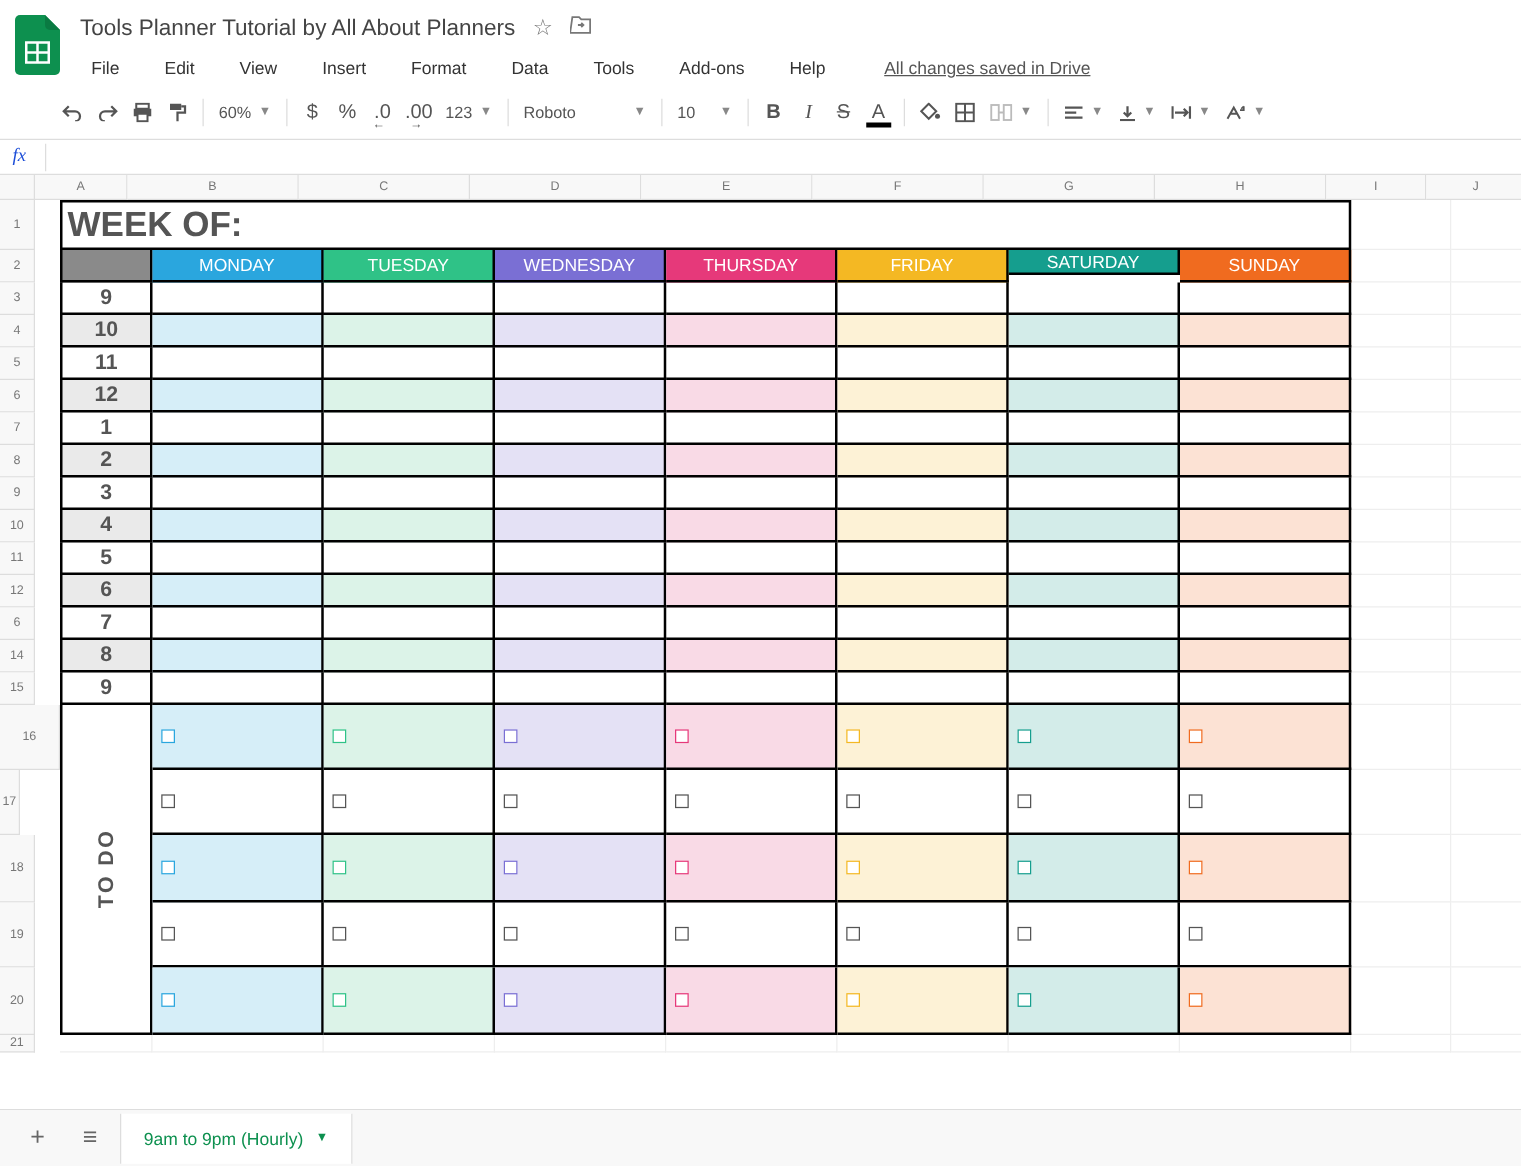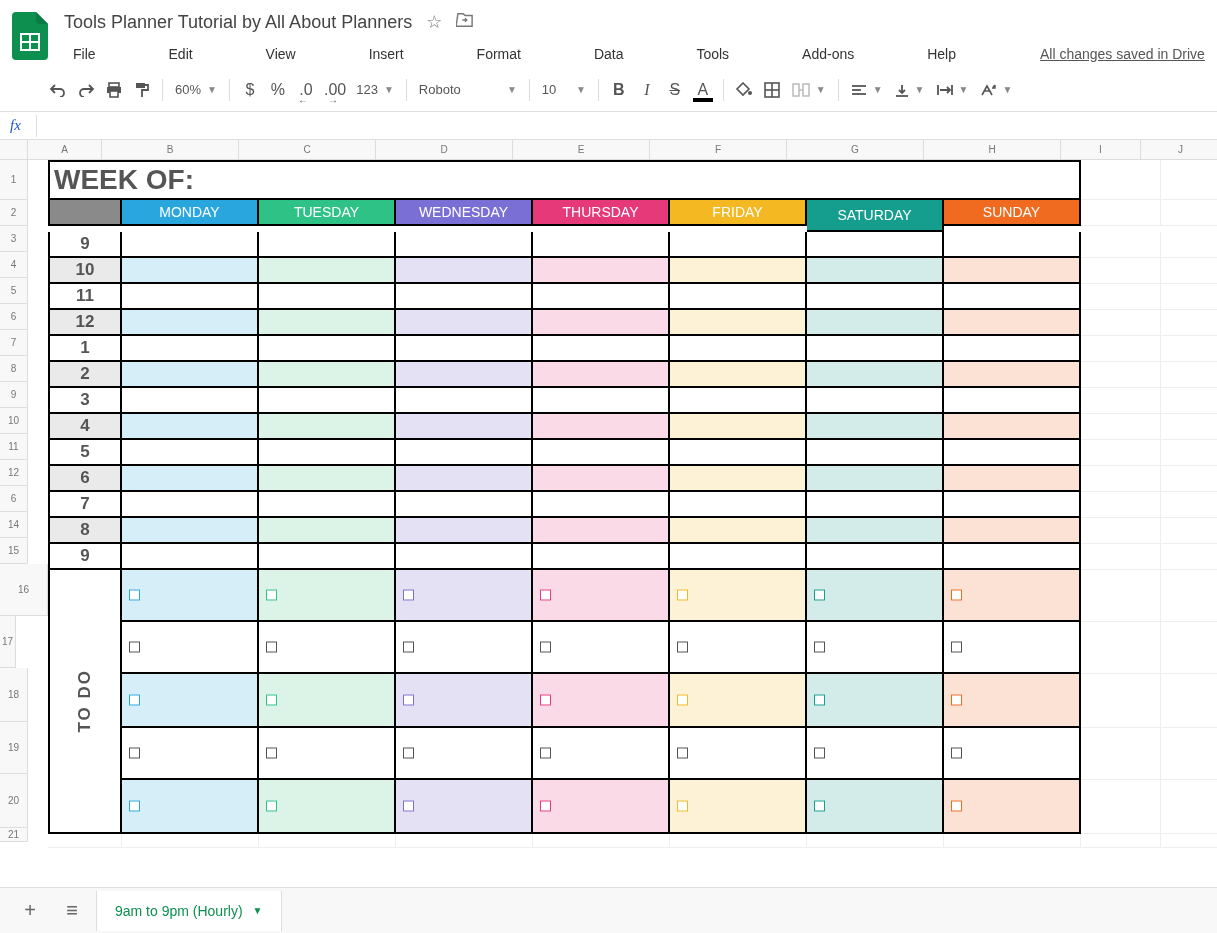--- a/index.html
+++ b/index.html
@@ -3,21 +3,21 @@
 <meta charset="utf-8">
 <style>
   * { box-sizing: border-box; margin: 0; padding: 0; }
   body { font-family: Arial, "Helvetica Neue", sans-serif; font-size: 13px; background: #fff; color: #333; }
   .header { display: flex; align-items: flex-start; padding: 8px 12px 0 12px; }
   .logo { width: 40px; height: 54px; position: relative; margin-right: 12px; margin-top: 4px; }
   .logo-svg { width: 36px; height: 48px; }
   .title-row { display: flex; align-items: center; gap: 14px; height: 28px; }
   .doc-title { font-size: 18px; color: #444; font-weight: 400; }
   .title-icon { color: #777; font-size: 18px; cursor: pointer; }
-  .menu-row { display: flex; align-items: center; gap: 2px; height: 28px; margin-top: 4px; justify-content: space-between; }
+  .menu-row { display: flex; align-items: center; gap: 18px; height: 28px; margin-top: 4px; }
   .menu-item { padding: 4px 9px; color: #333; font-size: 14px; cursor: pointer; border-radius: 3px; }
   .save-status { margin-left: 20px; color: #555; text-decoration: underline; font-size: 14px; cursor: pointer; }
   .toolbar { display: flex; align-items: center; gap: 0; padding: 6px 12px 6px 44px; border-bottom: 1px solid #ddd; height: 44px; }
   .tb-btn { display: inline-flex; align-items: center; justify-content: center; min-width: 28px; height: 28px; color: #555; font-size: 16px; cursor: pointer; border-radius: 3px; padding: 0 4px; }
   .tb-divider { width: 1px; height: 22px; background: #ddd; margin: 0 6px; }
   .tb-select { display: inline-flex; align-items: center; gap: 6px; color: #555; height: 28px; padding: 0 6px; cursor: pointer; }
   .tb-caret { font-size: 10px; color: #888; }
   .text-color-btn { position: relative; }
   .text-color-bar { position: absolute; bottom: 2px; left: 4px; right: 4px; height: 4px; background: #000; }
   .fx-row { display: flex; align-items: center; height: 28px; border-bottom: 1px solid #ddd; padding: 2px 10px; }
@@ -249,21 +249,21 @@
             <div style="width: 80px; height: 40px; border-right: 1px solid rgb(238, 238, 238); border-bottom: 1px solid rgb(238, 238, 238);"></div>
             <div style="width: 80px; height: 40px; border-right: 1px solid rgb(238, 238, 238); border-bottom: 1px solid rgb(238, 238, 238);"></div>
           </div>
           <div class="s-row">
             <div class="s-cell" style="width: 74px; height: 26px; background: rgb(138, 138, 138); border-left: 2px solid rgb(0, 0, 0);"></div>
             <div class="s-cell day-head" style="width: 137px; height: 26px; background: rgb(42, 166, 222);">MONDAY</div>
             <div class="s-cell day-head" style="width: 137px; height: 26px; background: rgb(47, 194, 135);">TUESDAY</div>
             <div class="s-cell day-head" style="width: 137px; height: 26px; background: rgb(122, 111, 212);">WEDNESDAY</div>
             <div class="s-cell day-head" style="width: 137px; height: 26px; background: rgb(230, 57, 122);">THURSDAY</div>
             <div class="s-cell day-head" style="width: 137px; height: 26px; background: rgb(244, 184, 35);">FRIDAY</div>
-            <div class="s-cell day-head" style="width: 137px; height: 32px; background: rgb(21, 158, 142);">SATURDAY</div>
+            <div class="s-cell day-head" style="width: 137px; height: 20px; background: rgb(21, 158, 142);">SATURDAY</div>
             <div class="s-cell day-head" style="width: 137px; height: 26px; background: rgb(240, 107, 31); border-right: 2px solid rgb(0, 0, 0);">SUNDAY</div>
             <div style="width: 80px; height: 26px; border-right: 1px solid rgb(238, 238, 238); border-bottom: 1px solid rgb(238, 238, 238);"></div>
             <div style="width: 80px; height: 26px; border-right: 1px solid rgb(238, 238, 238); border-bottom: 1px solid rgb(238, 238, 238);"></div>
           </div>
           <div class="s-row">
             <div class="s-cell hour-cell" style="width: 74px; height: 26px; border-left: 2px solid rgb(0, 0, 0);">9</div>
             <div class="s-cell" style="width: 137px; height: 26px;"></div>
             <div class="s-cell" style="width: 137px; height: 26px;"></div>
             <div class="s-cell" style="width: 137px; height: 26px;"></div>
             <div class="s-cell" style="width: 137px; height: 26px;"></div>

